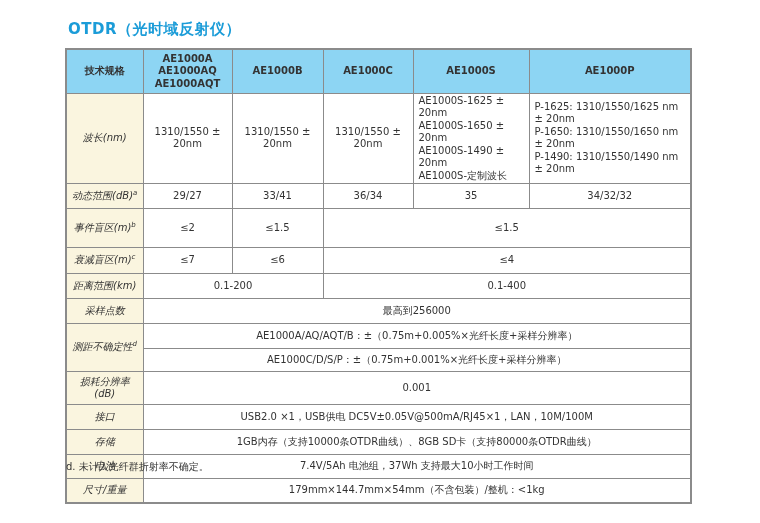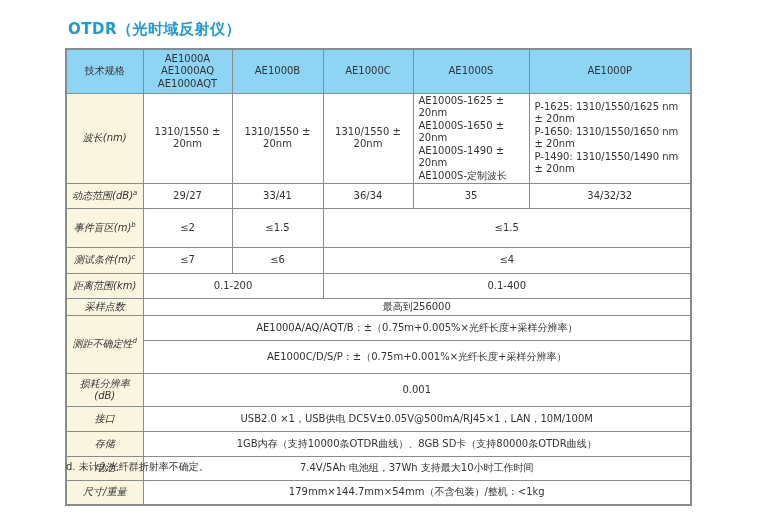--- a/index.html
+++ b/index.html
@@ -13,21 +13,21 @@
   html,body{width:760px;height:523px;background:#ffffff;overflow:hidden;
     font-family:"DejaVu Sans","Liberation Sans",sans-serif;color:var(--text);}
   .page{position:relative;width:760px;height:523px;background:#fff;}
   .title{position:absolute;left:68px;top:20px;font-size:15px;font-weight:bold;
     color:var(--title-color);letter-spacing:0.5px;}
   table.spec{position:absolute;left:65px;top:48px;width:625px;
     border-collapse:collapse;table-layout:fixed;
     border:2px solid var(--border);}
   table.spec td{border:1px solid var(--border);font-size:10px;line-height:12.5px;
     text-align:center;vertical-align:middle;padding:1px 3px;color:var(--text);}
-  td.hd{background:var(--header-bg);font-weight:normal;}
+  td.hd{background:var(--header-bg);font-weight:bold;}
   td.lbl{background:var(--label-bg);font-style:italic;}
   .pre{white-space:pre-line;}
   .left{text-align:left !important;padding-left:5px !important;}
   .small{font-size:8.8px;line-height:11.5px;}
   sup{font-size:7px;line-height:0;}
   .footnotes{position:absolute;left:66px;top:460px;font-size:10px;line-height:14.6px;
     color:var(--text);}
 </style>
 </head>
 <body>
@@ -82,42 +82,42 @@
     </tr>
 
     <tr style="height:39px">
       <td class="lbl"><span>事件盲区(m)</span><sup>b</sup></td>
       <td>≤2</td>
       <td>≤1.5</td>
       <td colspan="3">≤1.5</td>
     </tr>
 
     <tr style="height:26px">
-      <td class="lbl"><span>测试条件(m)</span><sup>c</sup></td>
+      <td class="lbl"><span>衰减盲区(m)</span><sup>c</sup></td>
       <td>≤7</td>
       <td>≤6</td>
       <td colspan="3">≤4</td>
     </tr>
 
     <tr style="height:25px">
       <td class="lbl">距离范围(km)</td>
       <td colspan="2">0.1-200</td>
       <td colspan="3">0.1-400</td>
     </tr>
 
-    <tr style="height:17px">
+    <tr style="height:25px">
       <td class="lbl">采样点数</td>
       <td colspan="5">最高到256000</td>
     </tr>
 
     <tr style="height:25px">
       <td class="lbl" rowspan="2"><span>测距不确定性</span><sup>d</sup></td>
       <td colspan="5">AE1000A/AQ/AQT/B：±（0.75m+0.005%×光纤长度+采样分辨率）</td>
     </tr>
-    <tr style="height:33px">
+    <tr style="height:23px">
       <td colspan="5">AE1000C/D/S/P：±（0.75m+0.001%×光纤长度+采样分辨率）</td>
     </tr>
 
     <tr style="height:33px">
       <td class="lbl pre">损耗分辨率
 (dB)</td>
       <td colspan="5">0.001</td>
     </tr>
 
     <tr style="height:25px">

